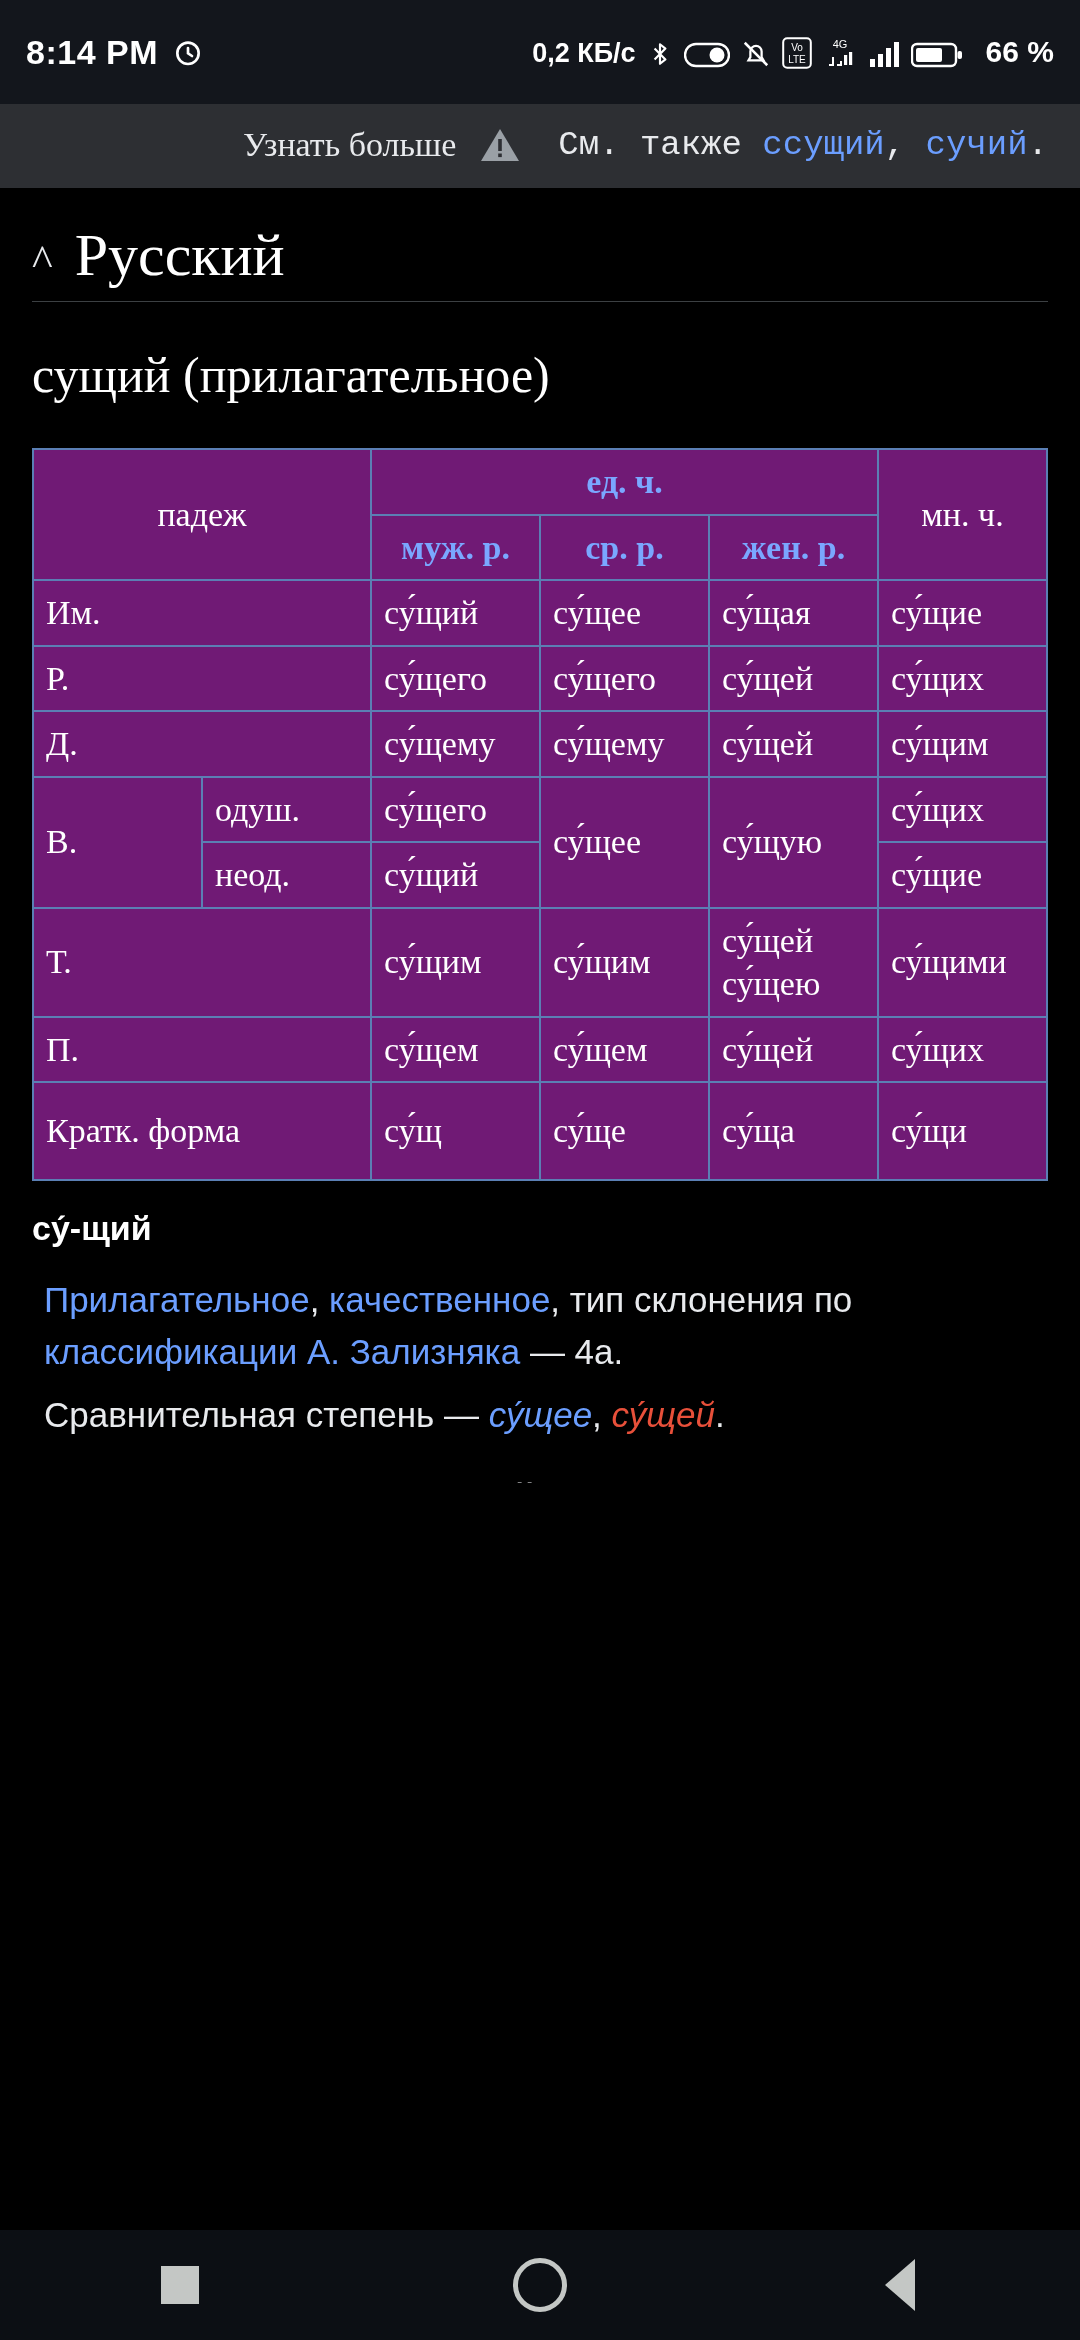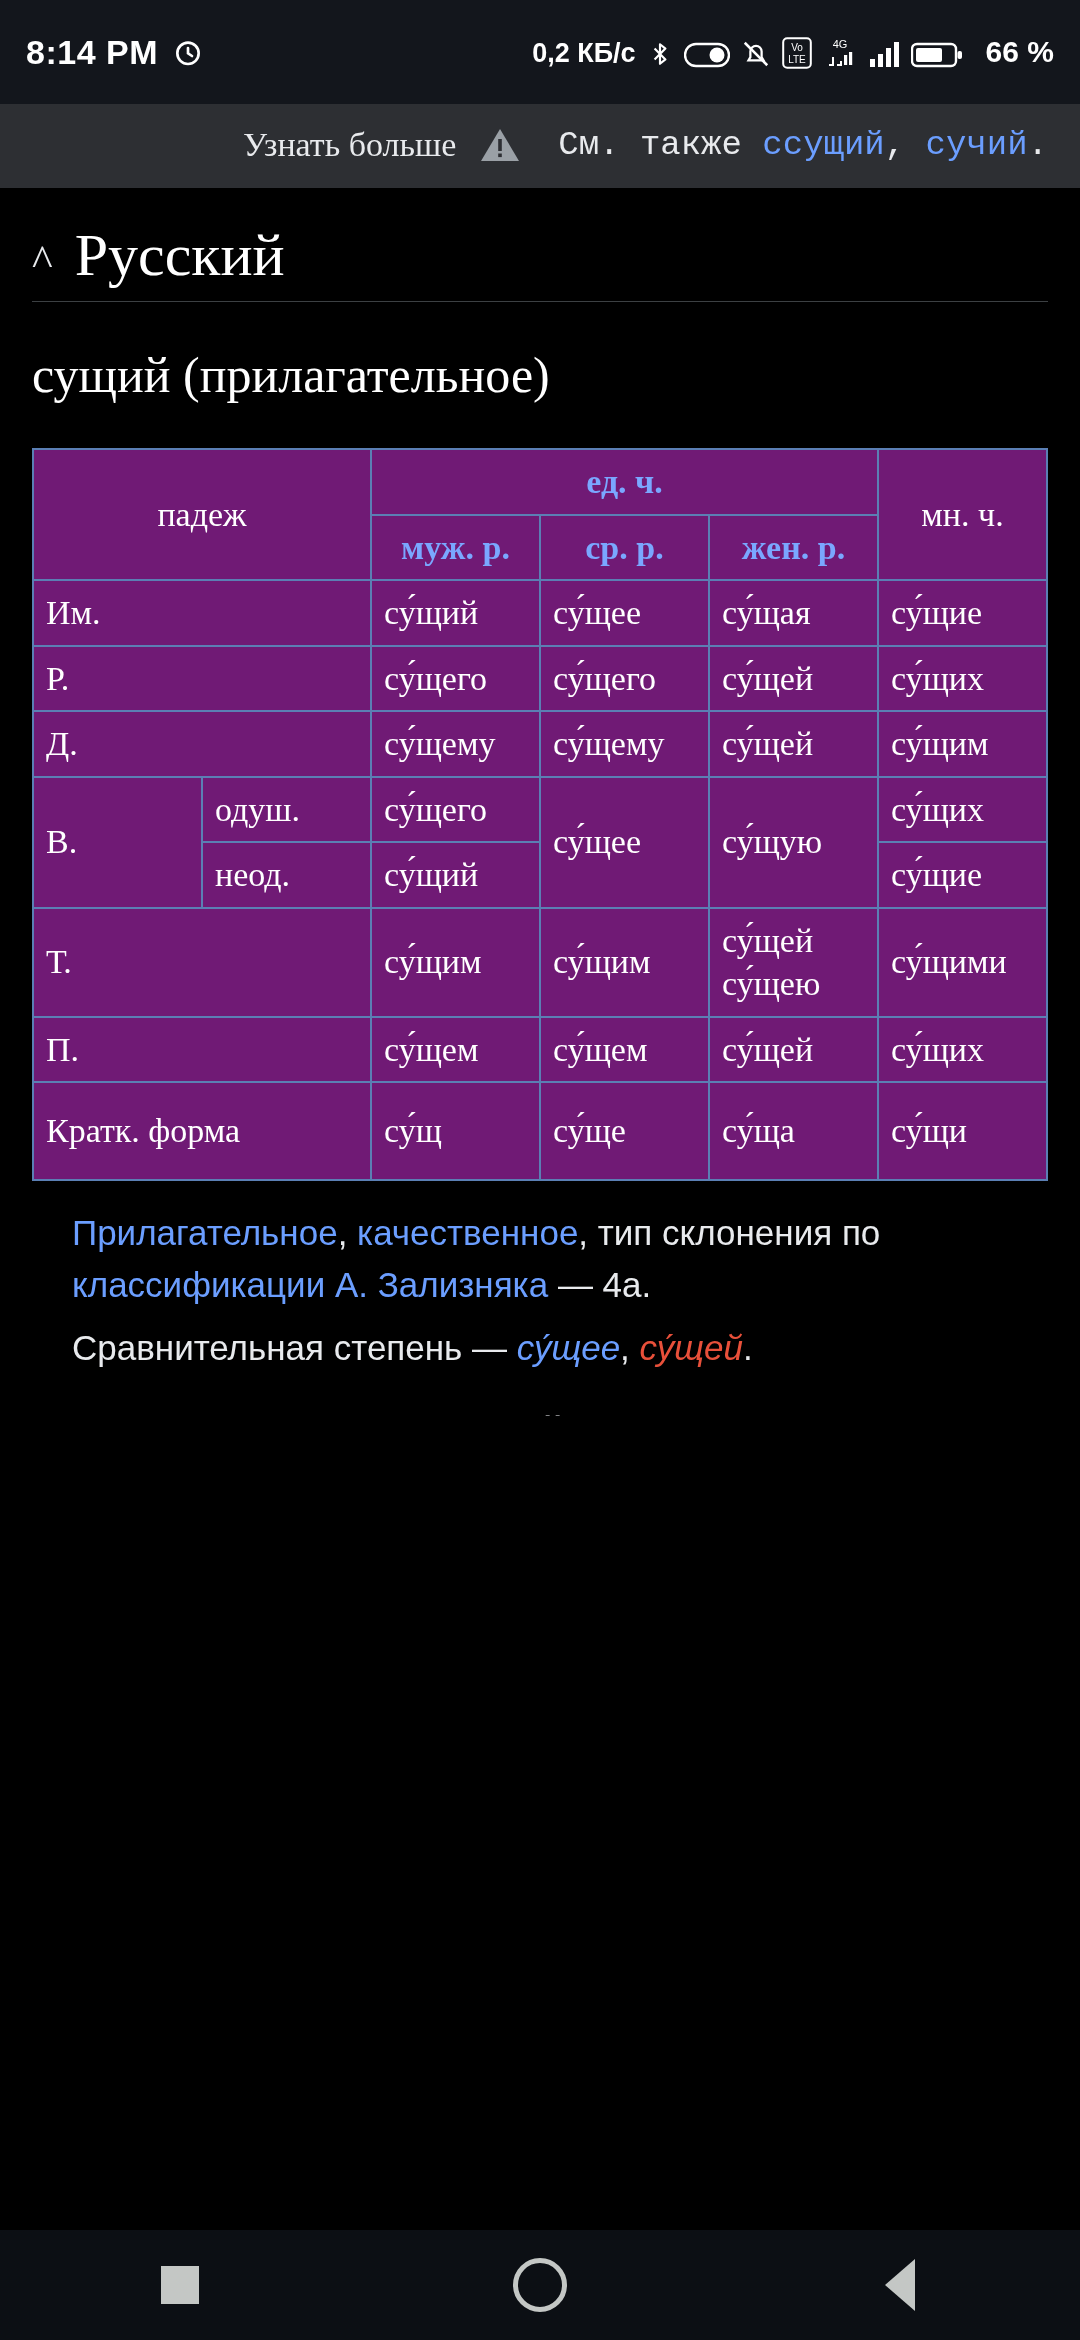--- a/index.html
+++ b/index.html
@@ -173,24 +173,23 @@
     font-family: "Liberation Sans", sans-serif;
     font-weight: bold;
     font-size: 34px;
     color: #ffffff;
     padding: 28px 32px 0 32px;
   }
   .para {
     font-family: "Liberation Sans", sans-serif;
     font-size: 35px;
     color: #e8eaed;
-    padding: 26px 32px 0 28px;
+    padding: 26px 32px 0 44px;
     line-height: 1.5;
     max-width: 1010px;
-    margin-left: 44px;
   }
   .red { color: #e8503a; font-style: italic; }
   .blueital { color: #6b9eff; font-style: italic; }
   .bold { font-weight: bold; }
   .para.cut {
     padding-top: 26px;
     max-height: 42px;
     overflow: hidden;
   }
 
@@ -394,20 +393,21 @@
           <td class="sub-hdr" colspan="2" style="padding-top:26px;padding-bottom:26px;">Кратк. форма</td>
           <td>су́щ</td>
           <td>су́ще</td>
           <td>су́ща</td>
           <td>су́щи</td>
         </tr>
       </tbody>
         </table>
     </div>
 
+    <div class="hyphenation">су́-щий</div>
 
     <div class="para">
       <span class="lnk">Прилагательное</span><span>, </span><span class="lnk">качественное</span><span>, тип склонения по </span><span class="lnk">классификации А. Зализняка</span><span> — 4a.</span>
     </div>
 
     <div class="para" style="padding-top:10px;">
       <span>Сравнительная степень — </span><span class="blueital">су́щее</span><span>, </span><span class="red">су́щей</span><span>.</span>
     </div>
 
     <div class="para cut" style="padding-top:30px;">

